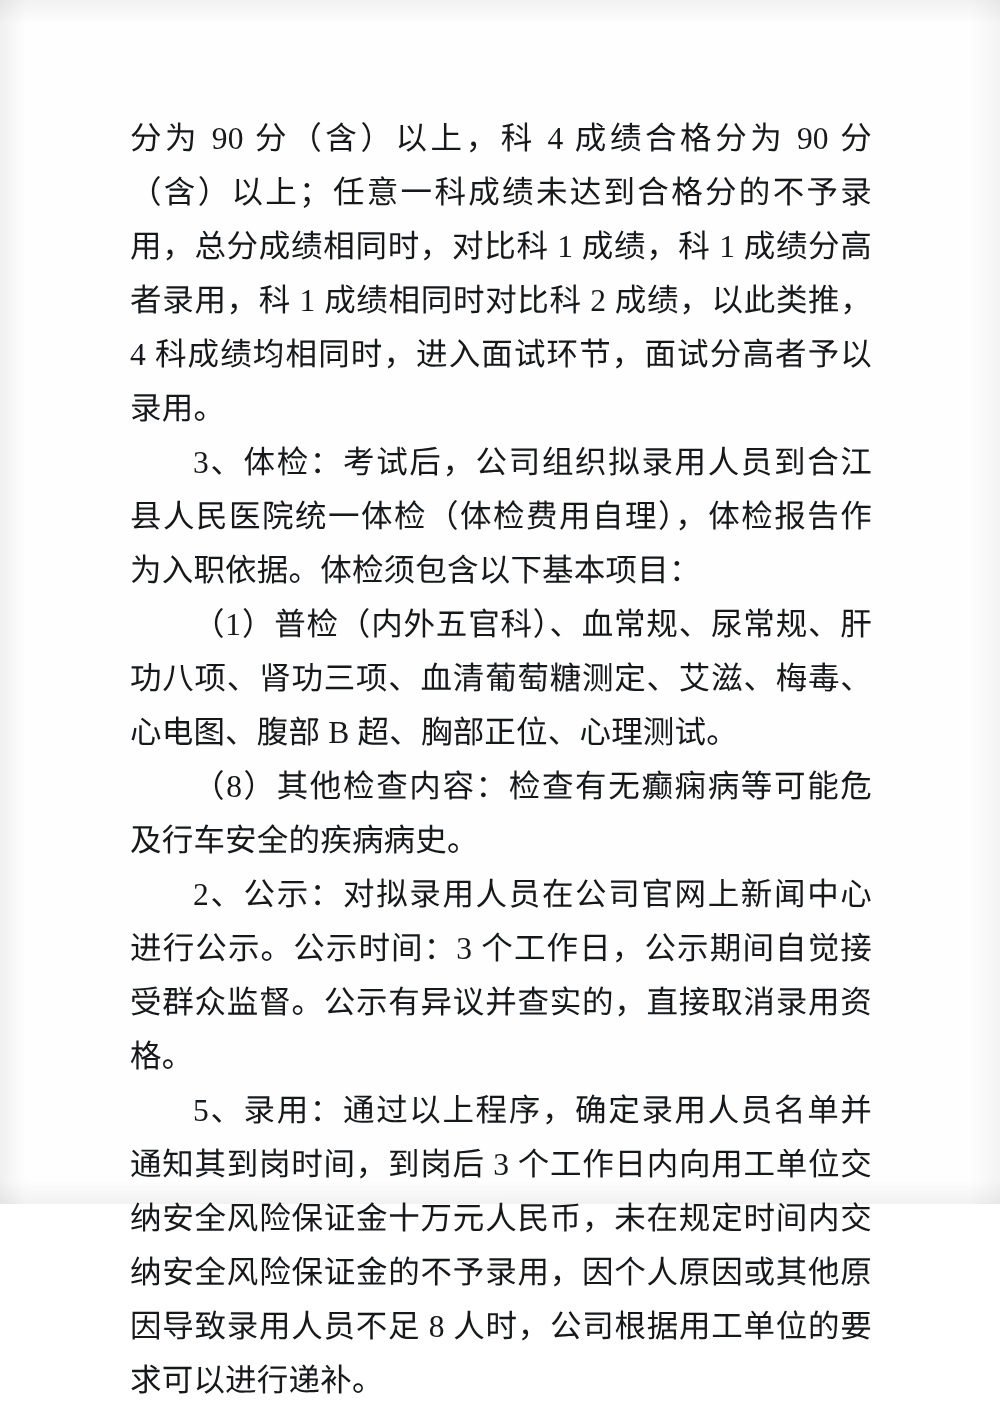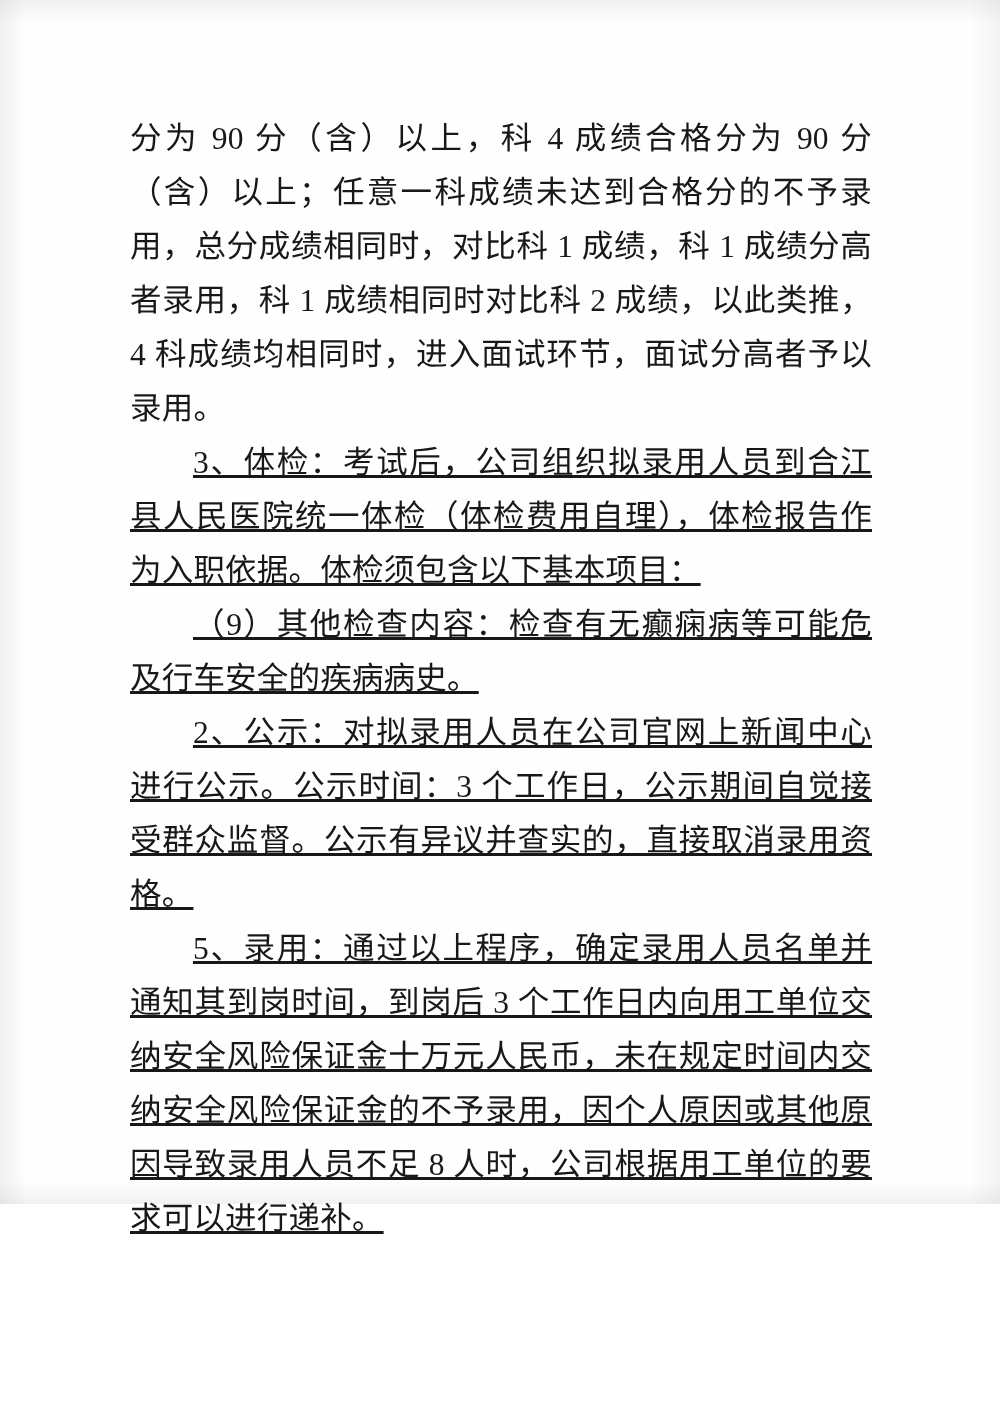--- a/index.html
+++ b/index.html
@@ -48,30 +48,30 @@
   .para {
     margin: 0;
     padding: 0;
     text-indent: 0;
   }
   .para.indent {
     text-indent: 63px;
   }
   .para + .para {
     margin-top: 0px;
-    text-decoration: underline;
   }
 </style>
 </head>
 <body>
 
 <div class="page">
   <div class="paper-tone"></div>
 
   <div class="content">
     <p class="para">分为 90 分（含）以上，科 4 成绩合格分为 90 分（含）以上；任意一科成绩未达到合格分的不予录用，总分成绩相同时，对比科 1 成绩，科 1 成绩分高者录用，科 1 成绩相同时对比科 2 成绩，以此类推，4 科成绩均相同时，进入面试环节，面试分高者予以录用。</p>
     <p class="para indent">3、体检：考试后，公司组织拟录用人员到合江县人民医院统一体检（体检费用自理），体检报告作为入职依据。体检须包含以下基本项目：</p>
-    <p class="para indent">（9）其他检查内容：检查有无癫痫病等可能危及行车安全的疾病病史。</p>
+    <p class="para indent">（1）普检（内外五官科）、血常规、尿常规、肝功八项、肾功三项、血清葡萄糖测定、艾滋、梅毒、心电图、腹部 B 超、胸部正位、心理测试。</p>
+    <p class="para indent">（8）其他检查内容：检查有无癫痫病等可能危及行车安全的疾病病史。</p>
     <p class="para indent">2、公示：对拟录用人员在公司官网上新闻中心进行公示。公示时间：3 个工作日，公示期间自觉接受群众监督。公示有异议并查实的，直接取消录用资格。</p>
     <p class="para indent">5、录用：通过以上程序，确定录用人员名单并通知其到岗时间，到岗后 3 个工作日内向用工单位交纳安全风险保证金十万元人民币，未在规定时间内交纳安全风险保证金的不予录用，因个人原因或其他原因导致录用人员不足 8 人时，公司根据用工单位的要求可以进行递补。</p>
 
   </div>
 </div>
 
 </body></html>

